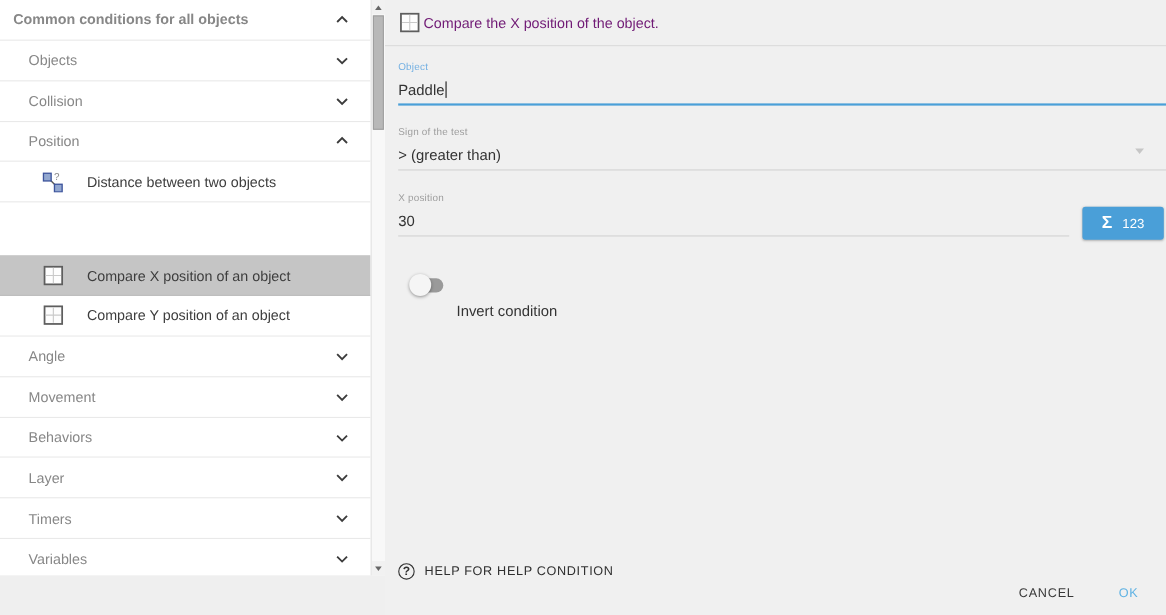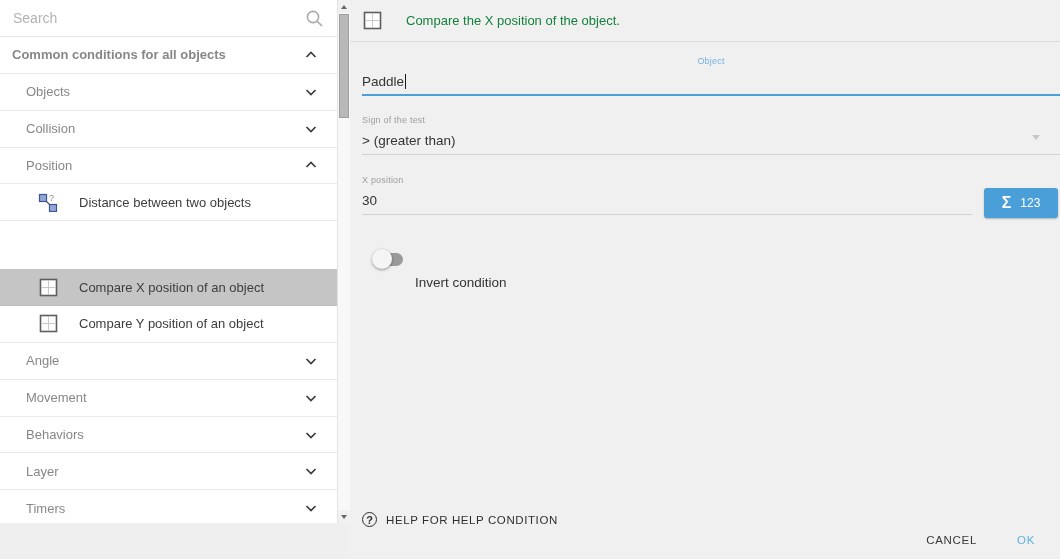--- a/index.html
+++ b/index.html
@@ -33,25 +33,25 @@
   .sb-btn { position:absolute; left:0; width:12px; height:13px; background:#f1f1f1; display:flex; align-items:center; justify-content:center; }
   .sb-btn.up { top:0; }
   .sb-btn.down { bottom:0; }
   .tri-up   { width:0; height:0; border-left:3.5px solid transparent; border-right:3.5px solid transparent; border-bottom:4.5px solid #666; }
   .tri-down { width:0; height:0; border-left:3.5px solid transparent; border-right:3.5px solid transparent; border-top:4.5px solid #666; }
   .sb-thumb { position:absolute; top:14px; left:1px; width:10px; height:104px; background:#b8b8b8; border:1px solid #9f9f9f; }
 
   
   .main { position:absolute; left:350px; top:0; width:710px; height:559px; background:#f0f0f0; }
   .hdr { height:42px; border-bottom:1px solid #dbdbdb; display:flex; align-items:center; padding-left:13px; }
-  .hdr-title { font-size:13px; color:#15803d; margin-left:24px; }
+  .hdr-title { font-size:13px; color:#701a75; margin-left:3px; }
 
   .content { padding-left:12px; }
   .fld-label { font-size:9px; letter-spacing:0.2px; }
-  .lbl-blue { color:#74b0e2;text-align:center; }
+  .lbl-blue { color:#74b0e2; }
   .lbl-gray { color:#9e9e9e; }
   .fld-value { font-size:13.5px; color:#333; margin-top:7px; display:flex; align-items:center; min-height:16px; }
   .caret { width:1px; height:15px; background:#1a1a1a; display:inline-block; margin-left:1px; }
 
   .f-object { padding-top:14px; }
   .underline-blue { height:2px; background:#4a9fd8; margin-top:5px; }
   .underline-gray { height:1px; background:#d2d2d2; margin-top:6px; }
 
   .f-sign { padding-top:19px; position:relative; }
   .dd-arrow { position:absolute; right:20px; bottom:15px; width:0; height:0;
@@ -84,27 +84,20 @@
                     cursor:pointer; font-family:"Liberation Sans", sans-serif; padding:6px 2px; }
   .btn-cancel { color:#383838; }
   .btn-ok { color:#5fb2e3; }
 </style>
 </head>
 <body>
 
 <aside class="sidebar">
   <div class="list">
 
-    <div class="search-row">
-      <input class="search-input" type="text" placeholder="Search" style="">
-      <svg width="19" height="19" viewBox="0 0 19 19">
-        <circle cx="8" cy="8" r="5.6" fill="none" stroke="#a9a9a9" stroke-width="1.6"></circle>
-        <line x1="12.2" y1="12.2" x2="17" y2="17" stroke="#a9a9a9" stroke-width="1.6"></line>
-      </svg>
-    </div>
 
     <div class="row cat">
       <span>Common conditions for all objects</span>
       <span class="spacer"></span>
       <svg class="chev" width="14" height="10" viewBox="0 0 14 10">
         <polyline points="2.5,7 7,2.5 11.5,7" fill="none" stroke="#3c3c3c" stroke-width="1.7"></polyline>
         </svg>
     </div>
 
     <div class="row group">

